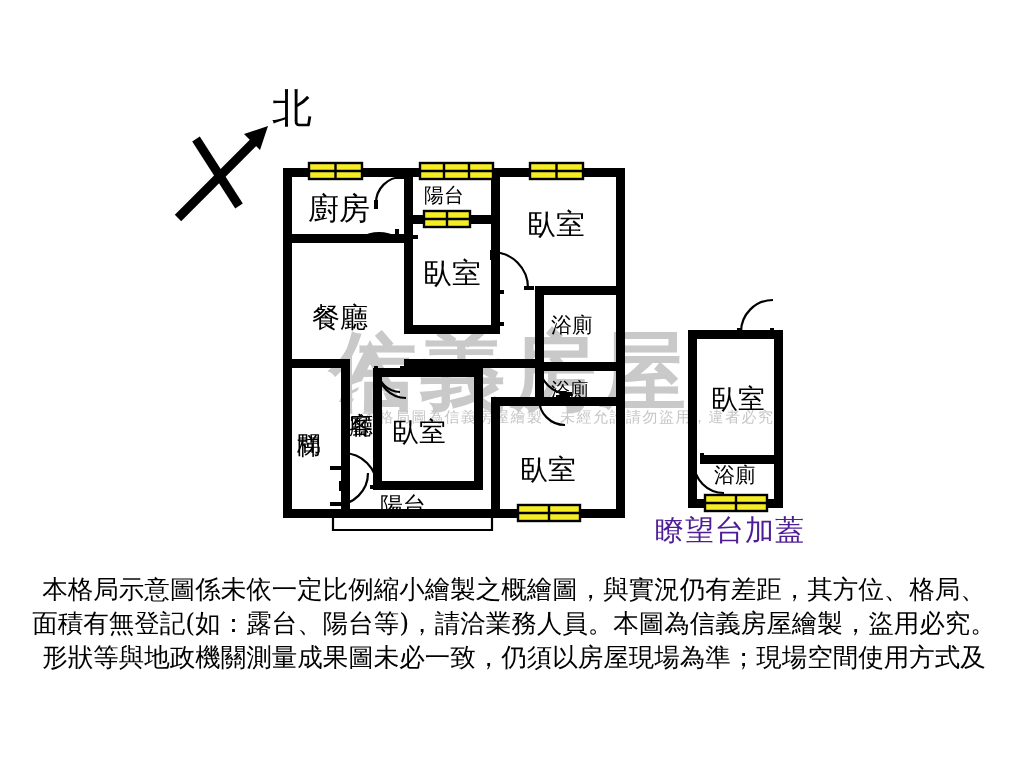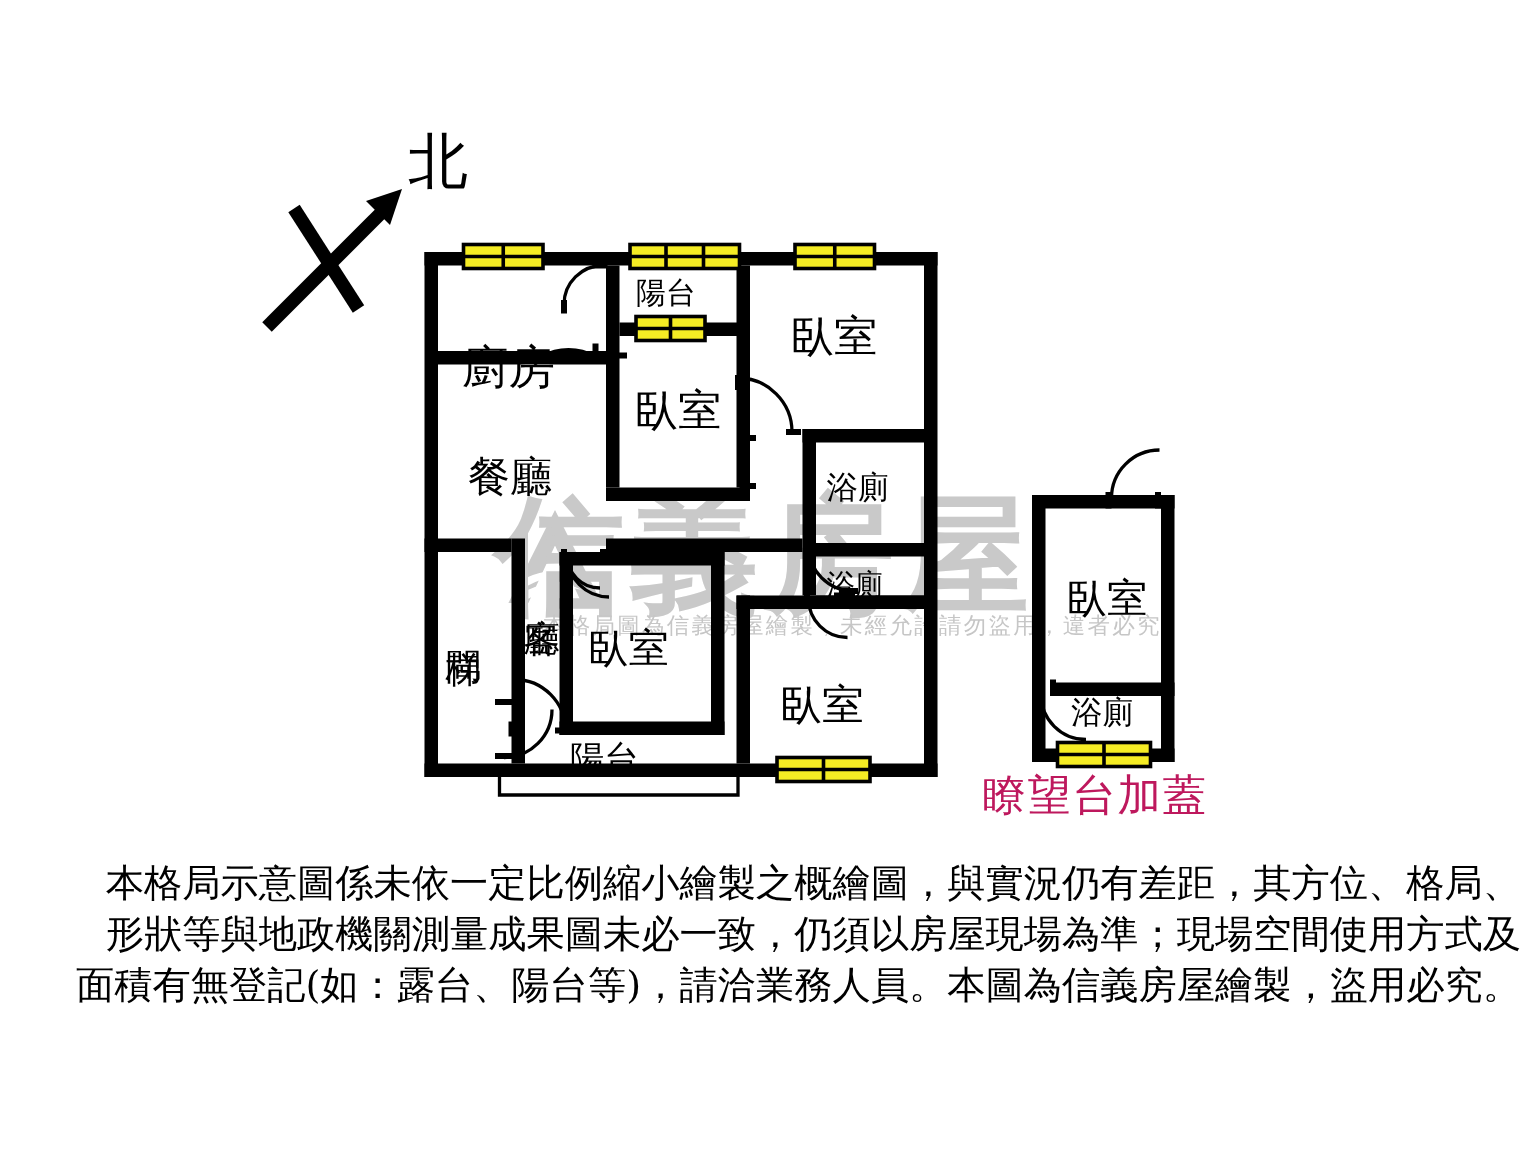--- a/index.html
+++ b/index.html
@@ -100,38 +100,38 @@
     font-weight: 400;
   }
 
   .annex-caption {
     position: absolute;
     left: 655px;
     top: 513px;
     font-size: 29px;
     line-height: 34px;
     letter-spacing: 1px;
-    color: #be185d;
+    color: #4c1d95;
     white-space: nowrap;
     font-family: "DejaVu Sans", "Liberation Sans", sans-serif;
   }
 
   
   #disclaimer {
     position: absolute;
     left: 14px;
     top: 572px;
     width: 1000px;
     z-index: 5;
     font-family: "DejaVu Serif", "Liberation Serif", serif;
     font-size: 25.5px;
     line-height: 34px;
     color: #000;
     letter-spacing: 0px;
-    text-align: right;
+    text-align: center;
   }
   #disclaimer div { white-space: nowrap; }
 </style>
 </head>
 <body>
 
 <div id="plan-stage">
 
   <div class="watermark-layer">
     <svg class="wm-logo" viewBox="0 0 100 100">
@@ -320,21 +320,21 @@
         <rect x="690" y="457" width="4" height="11" fill="#000" stroke="none"></rect>
         <rect x="700" y="453" width="4" height="11" fill="#000" stroke="none"></rect>
       </g>
     </g>
   </svg>
 
   <div class="label-layer">
 
     <div class="compass-n">北</div>
 
-    <div class="rm" style="left:308px; top:188px; font-size:31px;margin-top:36px;">廚房</div>
+    <div class="rm" style="left:308px; top:188px; font-size:31px;">廚房</div>
 
     <div class="rm" style="left:424px; top:182px; font-size:20px;">陽台</div>
 
     <div class="rm" style="left:527px; top:205px; font-size:29px;">臥室</div>
 
     <div class="rm" style="left:312px; top:275px; font-size:28px;margin-top:24px;">餐廳</div>
 
     <div class="rm" style="left:423px; top:254px; font-size:29px;">臥室</div>
 
     <div class="rm" style="left:551px; top:311px; font-size:21px;">浴廁</div>
@@ -355,15 +355,15 @@
 
     <div class="rm" style="left:714px; top:461px; font-size:21px;">浴廁</div>
 
     <div class="annex-caption">瞭望台加蓋</div>
   </div>
 
 </div>
 
 <div id="disclaimer">
   <div>本格局示意圖係未依一定比例縮小繪製之概繪圖，與實況仍有差距，其方位、格局、</div>
+  <div>面積有無登記(如：露台、陽台等)，請洽業務人員。本圖為信義房屋繪製，盜用必究。</div>
   <div>形狀等與地政機關測量成果圖未必一致，仍須以房屋現場為準；現場空間使用方式及</div>
-  <div>面積有無登記(如：露台、陽台等)，請洽業務人員。本圖為信義房屋繪製，盜用必究。</div>
 </div>
 
 </body></html>

